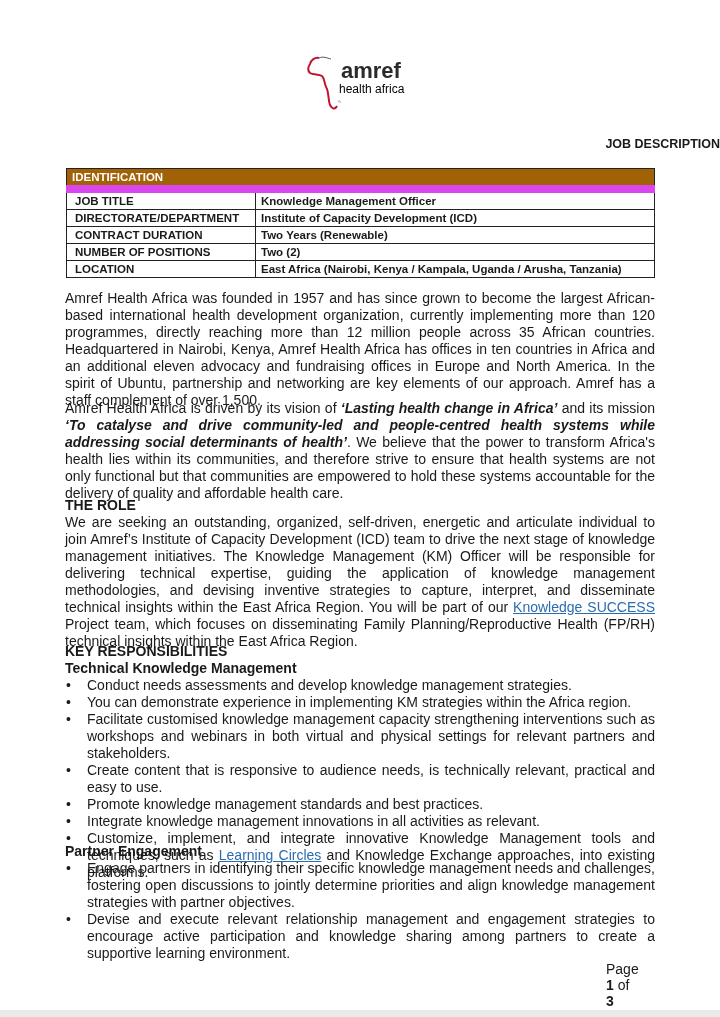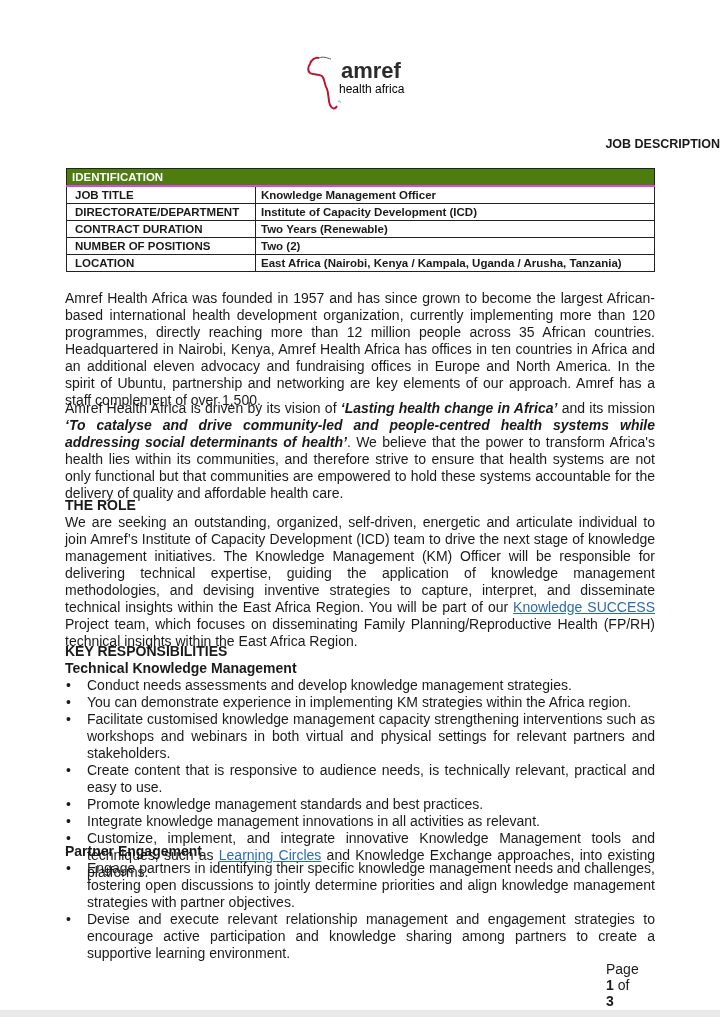--- a/index.html
+++ b/index.html
@@ -6,21 +6,21 @@
   body { width:720px; height:1017px; background:#ffffff; position:relative; overflow:hidden;
          font-family:"Liberation Sans", sans-serif; color:#1a1a1a; }
   .page { position:absolute; left:0; top:0; width:598px; height:1010px; background:#fff; }
   .bottom-bar { position:absolute; left:0; top:1010px; width:720px; height:7px; background:#e9e9e9; }
   .logo { position:absolute; left:305px; top:54px; width:110px; height:62px; }
   .logo .word1 { position:absolute; left:36px; top:6px; font-size:22px; font-weight:bold; color:#2b2b2b; letter-spacing:0px; line-height:22px; }
   .logo .word2 { position:absolute; left:34px; top:28px; font-size:12px; color:#000000; line-height:14px; }
   .title { position:absolute; left:0; width:720px; top:137px; text-align:right; font-weight:bold; font-size:12.5px; }
   table.ident { position:absolute; left:66px; top:168px; width:589px; border-collapse:collapse; font-size:11.5px; }
   table.ident td { border:1px solid #222; padding:0 5px; height:16px; font-weight:bold; line-height:15px; }
-  table.ident tr.head td { background:#4d7c0f; color:#fff; font-weight:bold; border-bottom:2px solid #d946ef; }
+  table.ident tr.head td { background:#a16207; color:#fff; font-weight:bold; border-bottom:8px solid #d946ef; }
   table.ident td.k { width:175px;padding-left:8px; }
   .block { position:absolute; left:65px; width:590px; font-size:14px; line-height:17px; text-align:justify; }
   .h { font-weight:bold; }
   a.lnk { color:#2b6cb0; text-decoration:underline; }
   ul.b { margin:0; padding:0; list-style:none; }
   ul.b li { position:relative; padding-left:22px; text-align:justify; }
   ul.b li:before { content:"•"; position:absolute; left:1px; top:0; }
   .pageno { position:absolute; left:606px; top:961px; font-size:14px; }
 </style>
 </head>

